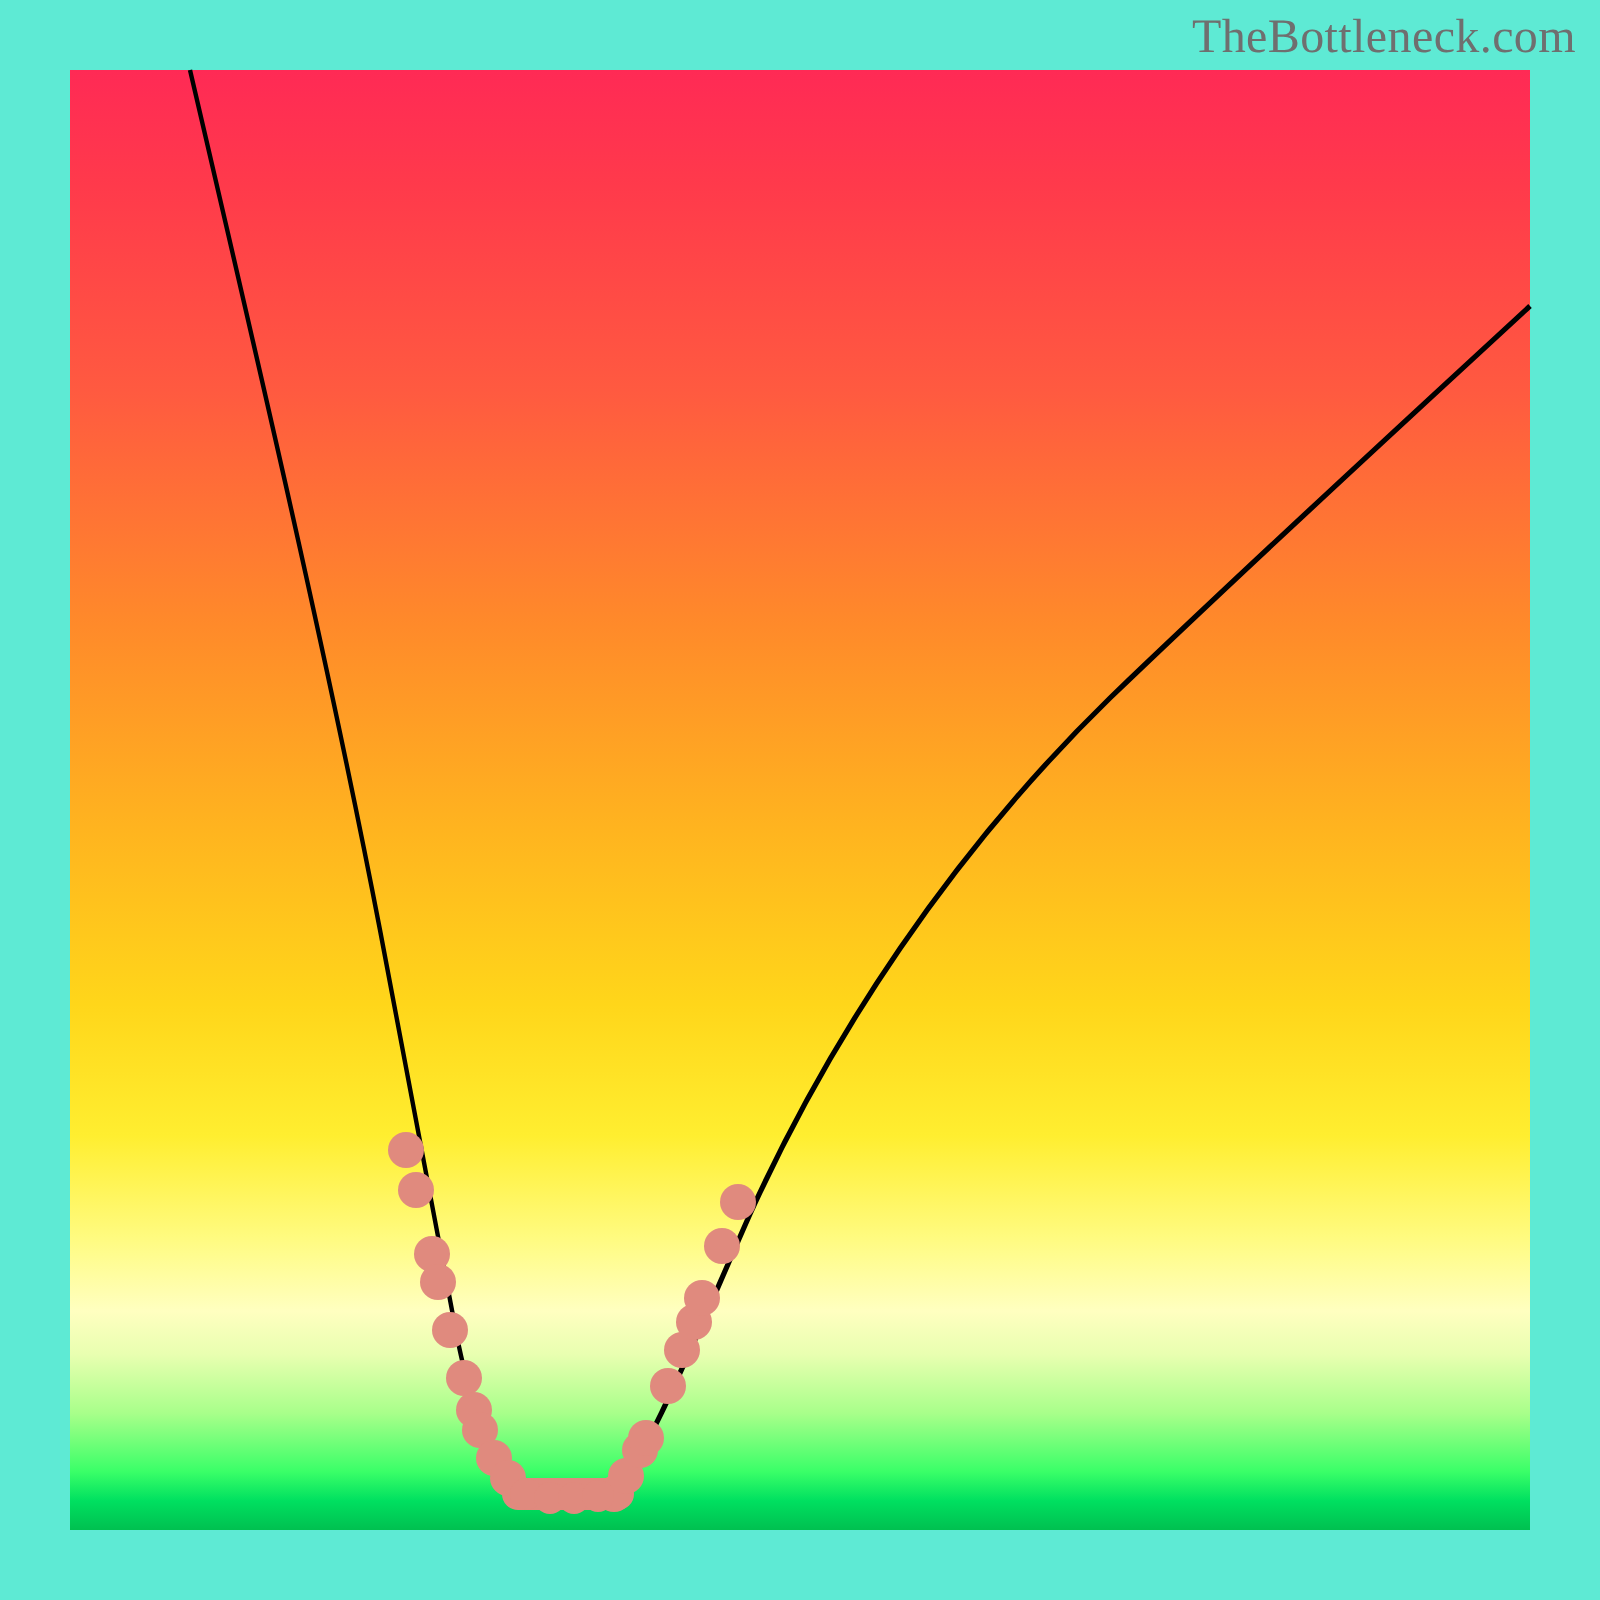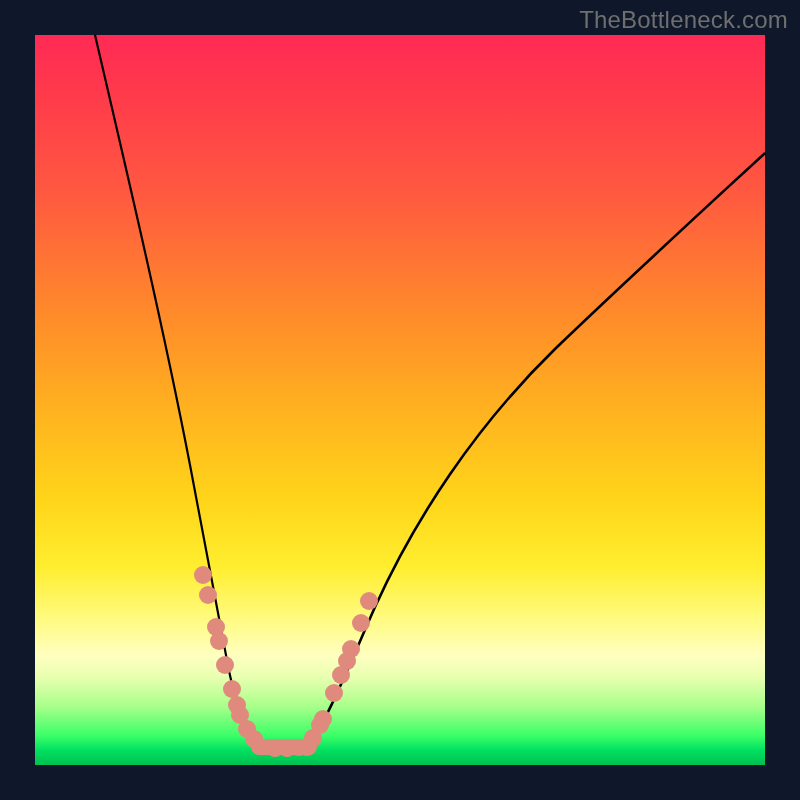--- a/index.html
+++ b/index.html
@@ -10,21 +10,22 @@
     background: #000;
     overflow: hidden;
     font-family: Arial, Helvetica, sans-serif;
   }
   .frame {
     position: absolute;
     left: 0;
     top: 0;
     width: 800px;
     height: 800px;
-    background: #0f172a;
+    background: #5eead4;
+    font-family: Liberation Serif, serif;
   }
   .plot-area {
     position: absolute;
     left: 35px;
     top: 35px;
     width: 730px;
     height: 730px;
     
     background: linear-gradient(
       to bottom,

